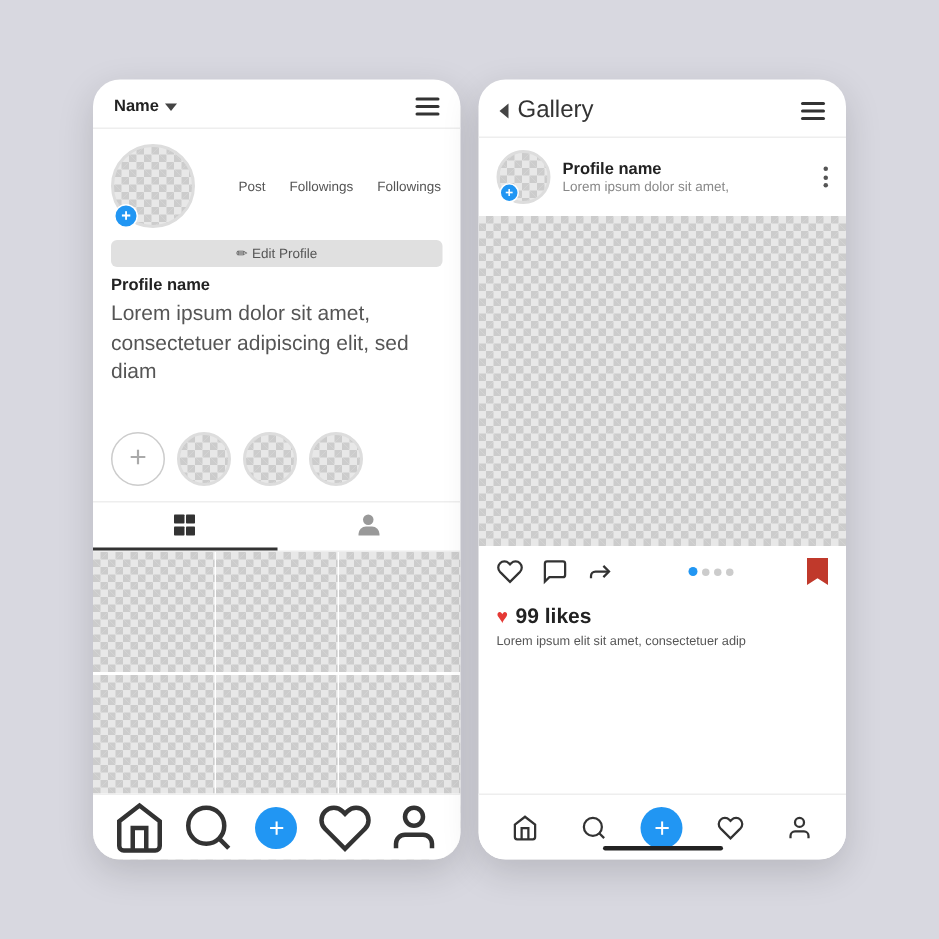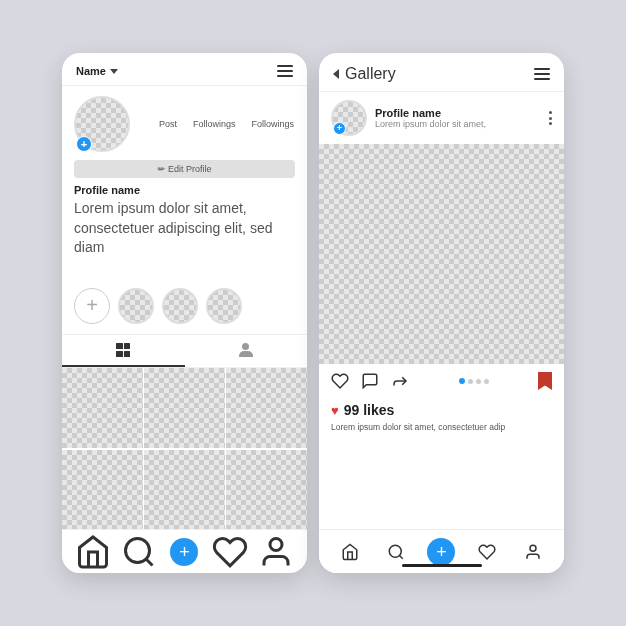--- a/index.html
+++ b/index.html
@@ -659,21 +659,21 @@
           <div class="bookmark-shape"></div>
         </div>
       </div>
     </div>
 
     <div class="likes-section">
       <div class="likes-row">
         <span class="heart-red">♥</span>
         <span class="likes-text">99 likes</span>
       </div>
-      <div class="caption-text">Lorem ipsum dolor sit amet, consectetuer adip</div>
+      <div class="caption-text">Lorem ipsum elit sit amet, consectetuer adip</div>
     </div>
 
     <div class="bottom-nav">
       <div class="nav-item">
         <svg viewBox="0 0 24 24" fill="none" stroke="#333" stroke-width="2" width="18" height="18">
           <path d="M3 9l9-7 9 7v11a2 2 0 0 1-2 2H5a2 2 0 0 1-2-2z"></path>
           <polyline points="9 22 9 12 15 12 15 22"></polyline>
         </svg>
       </div>
       <div class="nav-item">

